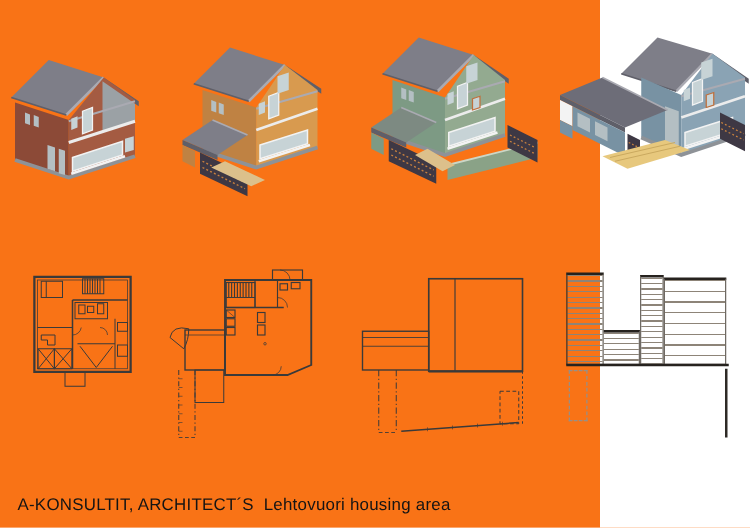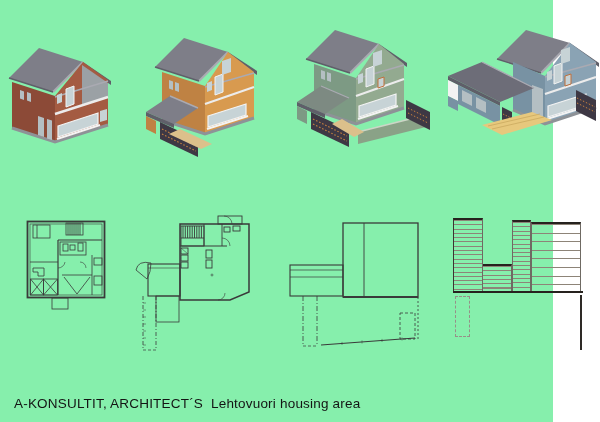--- a/index.html
+++ b/index.html
@@ -1,18 +1,18 @@
 <!DOCTYPE html>
 <html style="--roof: #7e7e88; --roof-dark: #5f5f69; --roof-edge: #aaaab2; --win: #c7d3d6; --win-dim: #b4bfc3; --frame: #f3f3f3; --plinth: #8e9297; --band: #ececec; --h1-wall-lit: #a45b42; --h1-wall-sh: #8c4a37; --h1-panel: #9ba1a5; --h2-wall-lit: #d89a4f; --h2-wall-sh: #bf8243; --h3-wall-lit: #93aa90; --h3-wall-sh: #7d9a84; --h3-fence: #8aa287; --h3-fence-top: #ccd6c6; --h3-porch-roof: #7d8a82; --h4-wall-lit: #8aa3b4; --h4-wall-sh: #7892a3; --h4-deck: #e7c87d; --h4-white: #f3f3f3; --h4-wing-roof: #6d6d78; --walkway: #dcc08b; --trellis: #3e3844; --trellis-dot: #c8813f; --accent-orange: #c0703c; --plan-line: #3a3a3a; --hatch: #8d8478;"><head>
 <meta charset="utf-8">
 <style>
   html,body{margin:0;padding:0;background:#fff;}
   body{width:600px;height:422px;position:relative;overflow:hidden;
        font-family:"Liberation Sans", sans-serif;}
-  .sheet{position:absolute;left:0;top:0;width:553px;height:422px;background:#86efac;}
+  .sheet{position:absolute;left:0;top:0;width:480px;height:422px;background:#f97316;}
   .fig{position:absolute;}
   svg{display:block;}
   .caption{position:absolute;left:14px;top:396px;font-size:13.5px;color:#141414;
            white-space:pre;letter-spacing:0.2px;}
   
   .p4{position:absolute;box-sizing:border-box;}
   .hatch-dense{background:repeating-linear-gradient(to bottom,var(--hatch) 0,var(--hatch) 1px,transparent 1px,transparent 4.3px);
                border:1px solid #6f6a63;border-top:2px solid #26221e;}
   .hatch-sparse{background:repeating-linear-gradient(to bottom,var(--hatch) 0,var(--hatch) 1px,transparent 1px,transparent 8.6px);
                border:1px solid #6f6a63;border-top:2px solid #26221e;}

